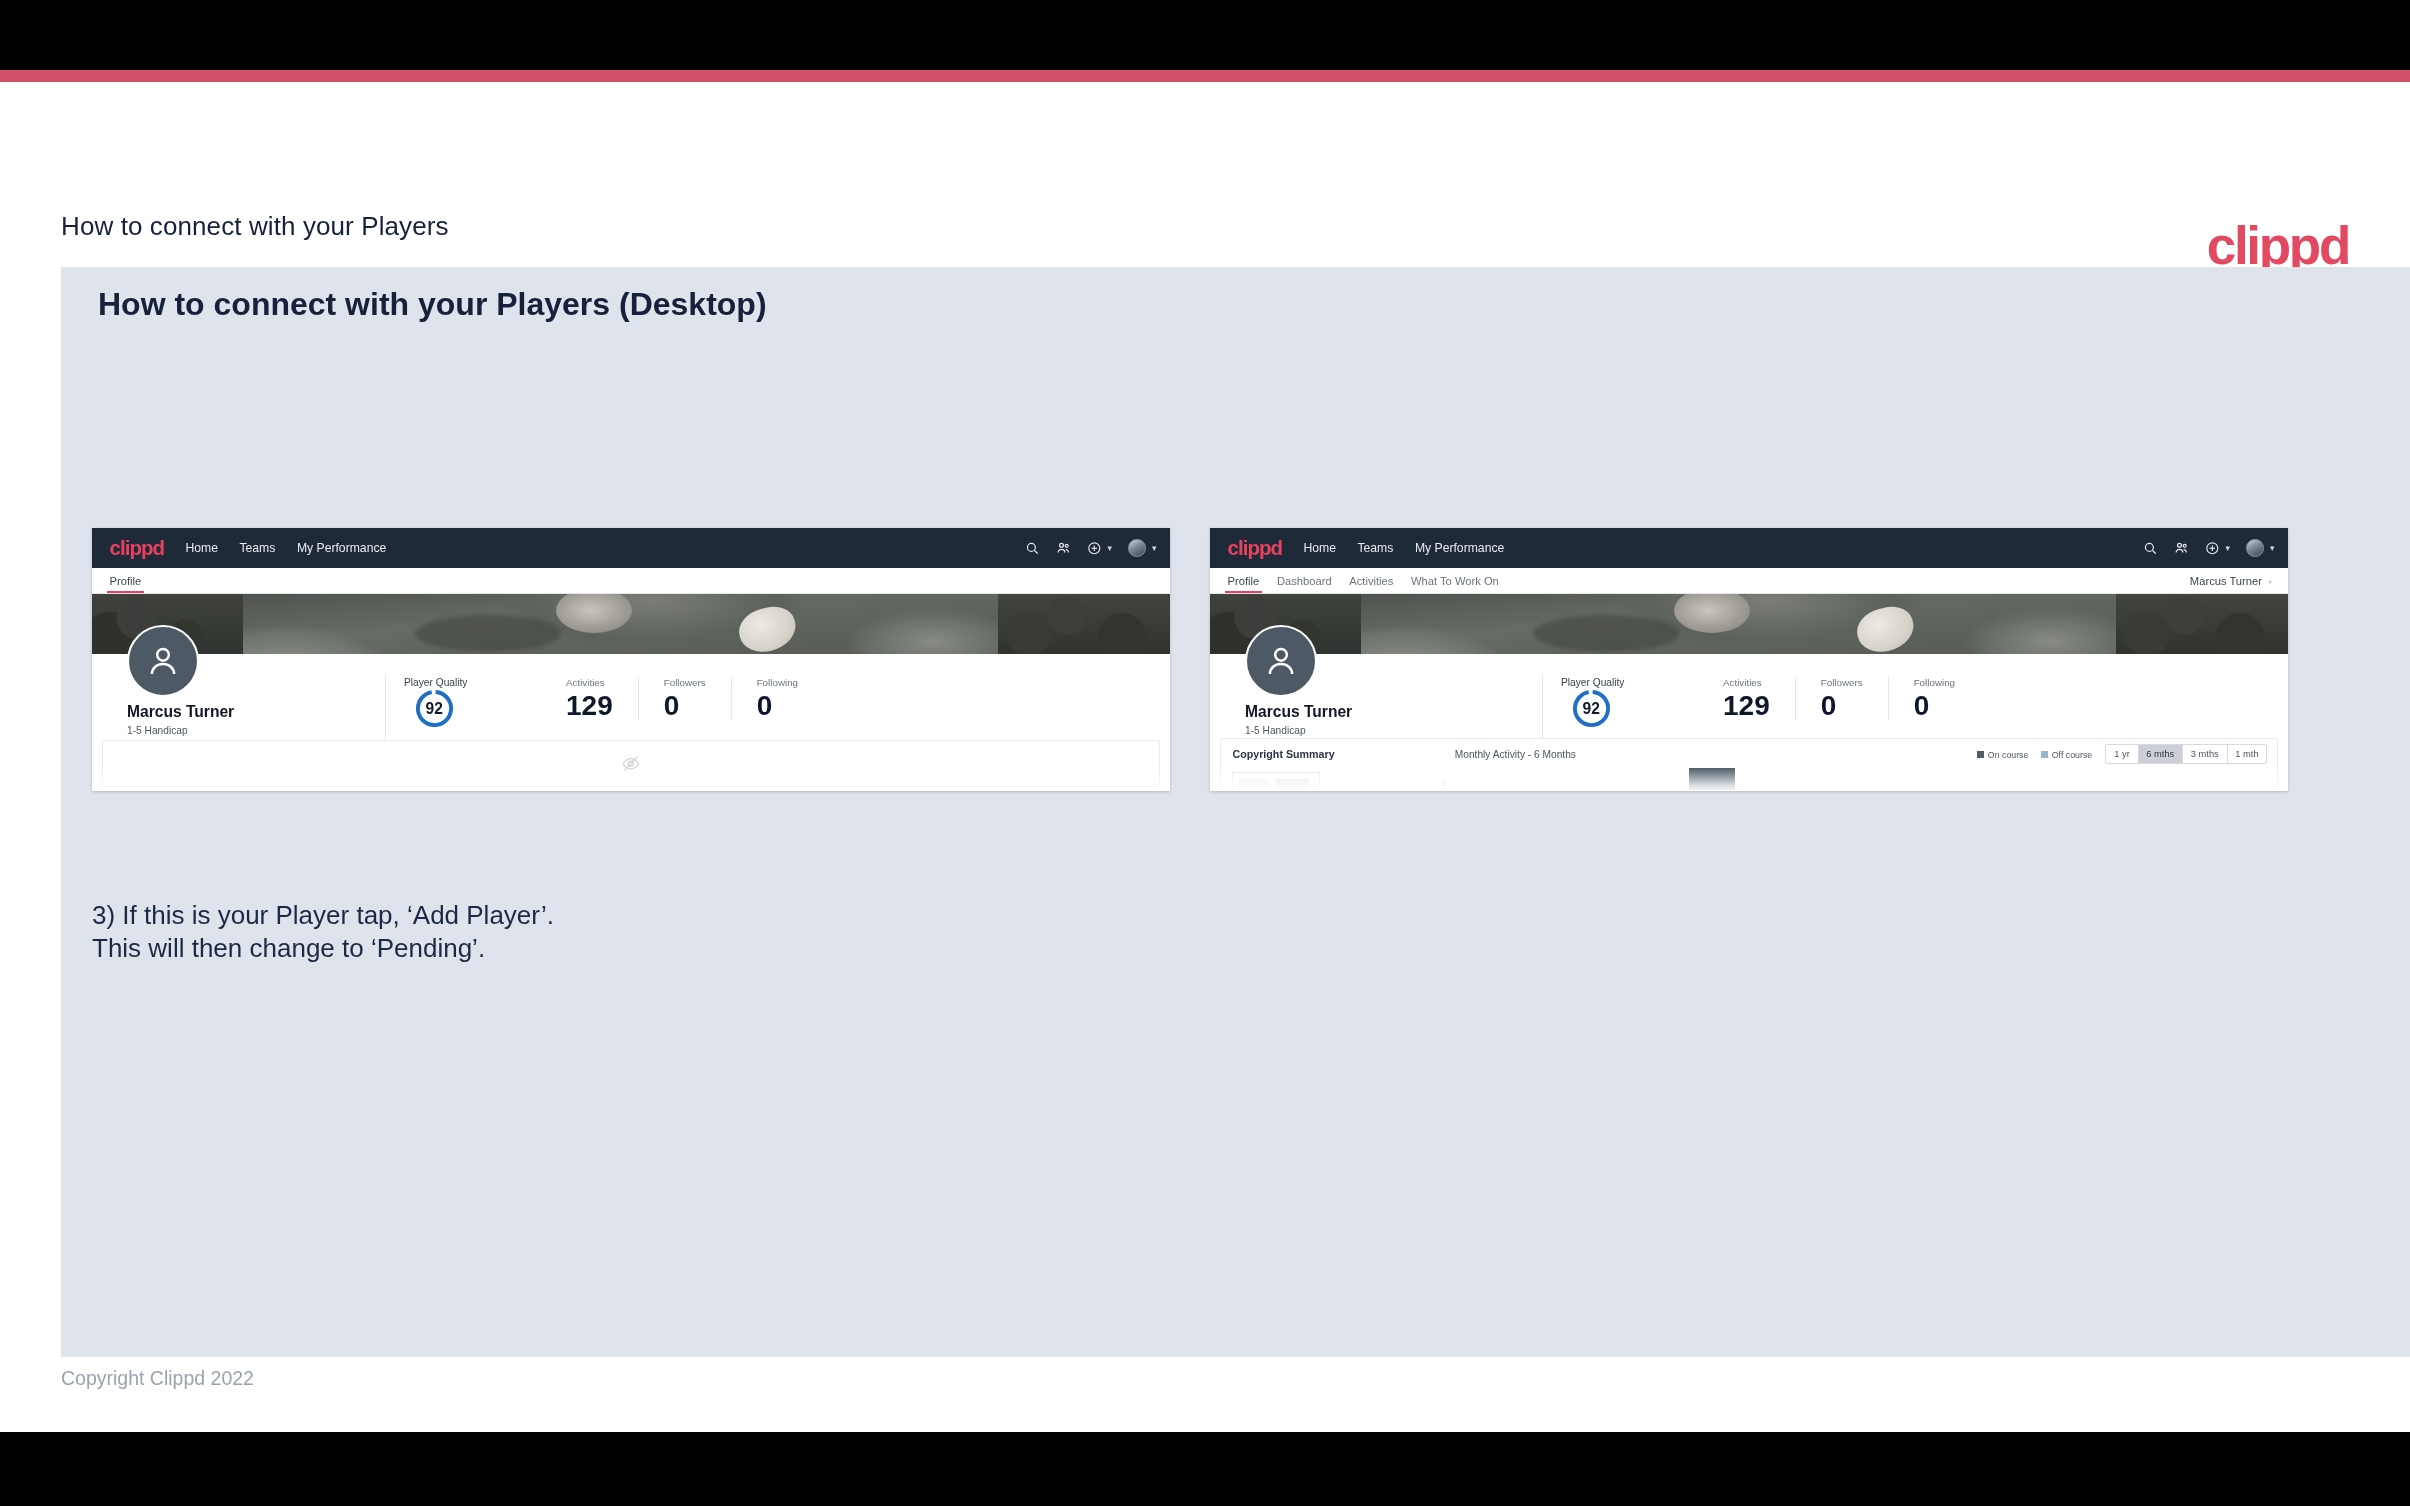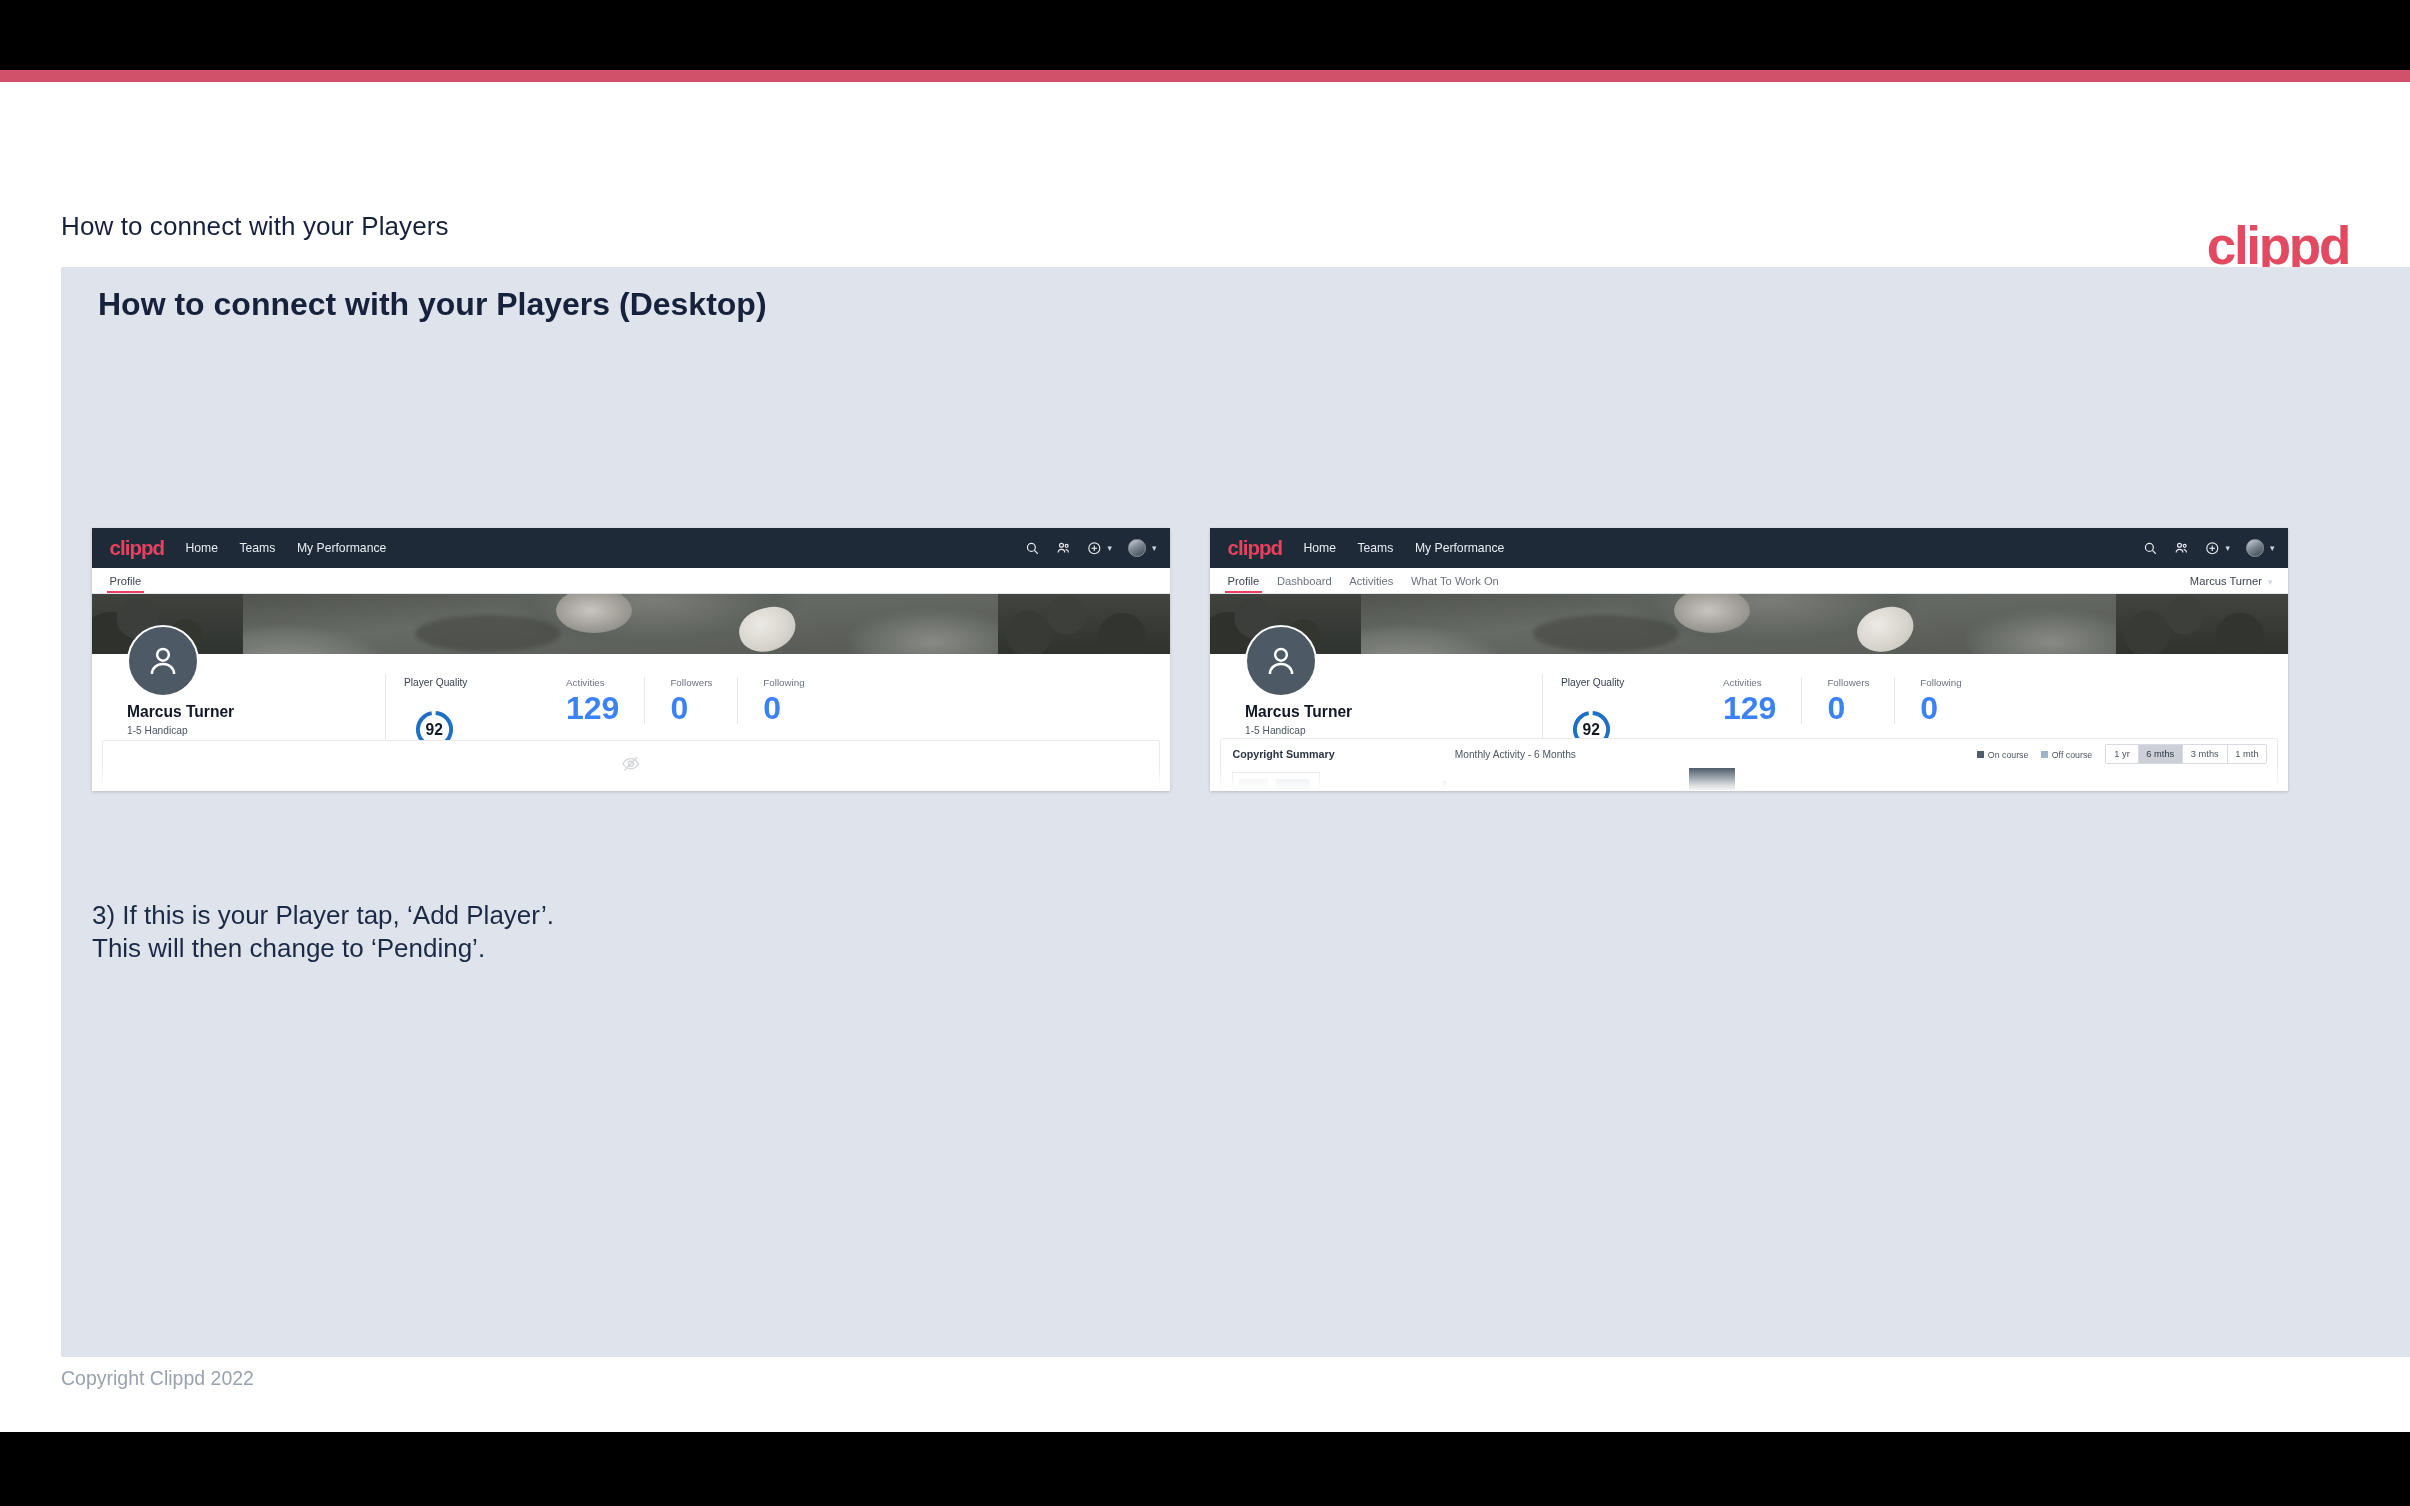--- a/index.html
+++ b/index.html
@@ -136,24 +136,24 @@
     padding:5.9px 10.7px;border:none;display:flex;align-items:center;gap:8.8px;white-space:nowrap;
     line-height:1;cursor:pointer;
   }
 
   .divider-v{position:absolute;top:19.5px;width:1px;height:86px;background:#e5e7eb;}
 
   .stats{position:absolute;top:23.4px;display:flex;}
   .stat{padding:0 0 0 25px;position:relative;}
   .stat + .stat{border-left:1px solid #e5e7eb;margin-left:25px;}
   .stat .lab{font-size:9.8px;color:#6b7280;white-space:nowrap;margin-bottom:3.9px;}
-  .stat .val{font-size:32px;font-weight:bold;color:#3b82f6;line-height:1;}
+  .stat .val{font-size:28px;font-weight:bold;color:#0f172a;line-height:1;}
 
   .pq{position:absolute;top:23.4px;}
-  .pq .lab{font-size:10.2px;color:#374151;white-space:nowrap;margin-bottom:21px;}
+  .pq .lab{font-size:10.2px;color:#374151;white-space:nowrap;margin-bottom:0;}
   .ring{position:relative;width:41px;height:41px;margin-left:9.8px;}
   .ring svg{position:absolute;inset:0;}
   .ring .num{
     position:absolute;inset:0;display:flex;align-items:center;justify-content:center;
     font-size:15.6px;font-weight:bold;color:#111827;
   }
 
   
   .lowpanel{
     position:absolute;left:9.8px;right:9.8px;bottom:3.9px;height:45px;

